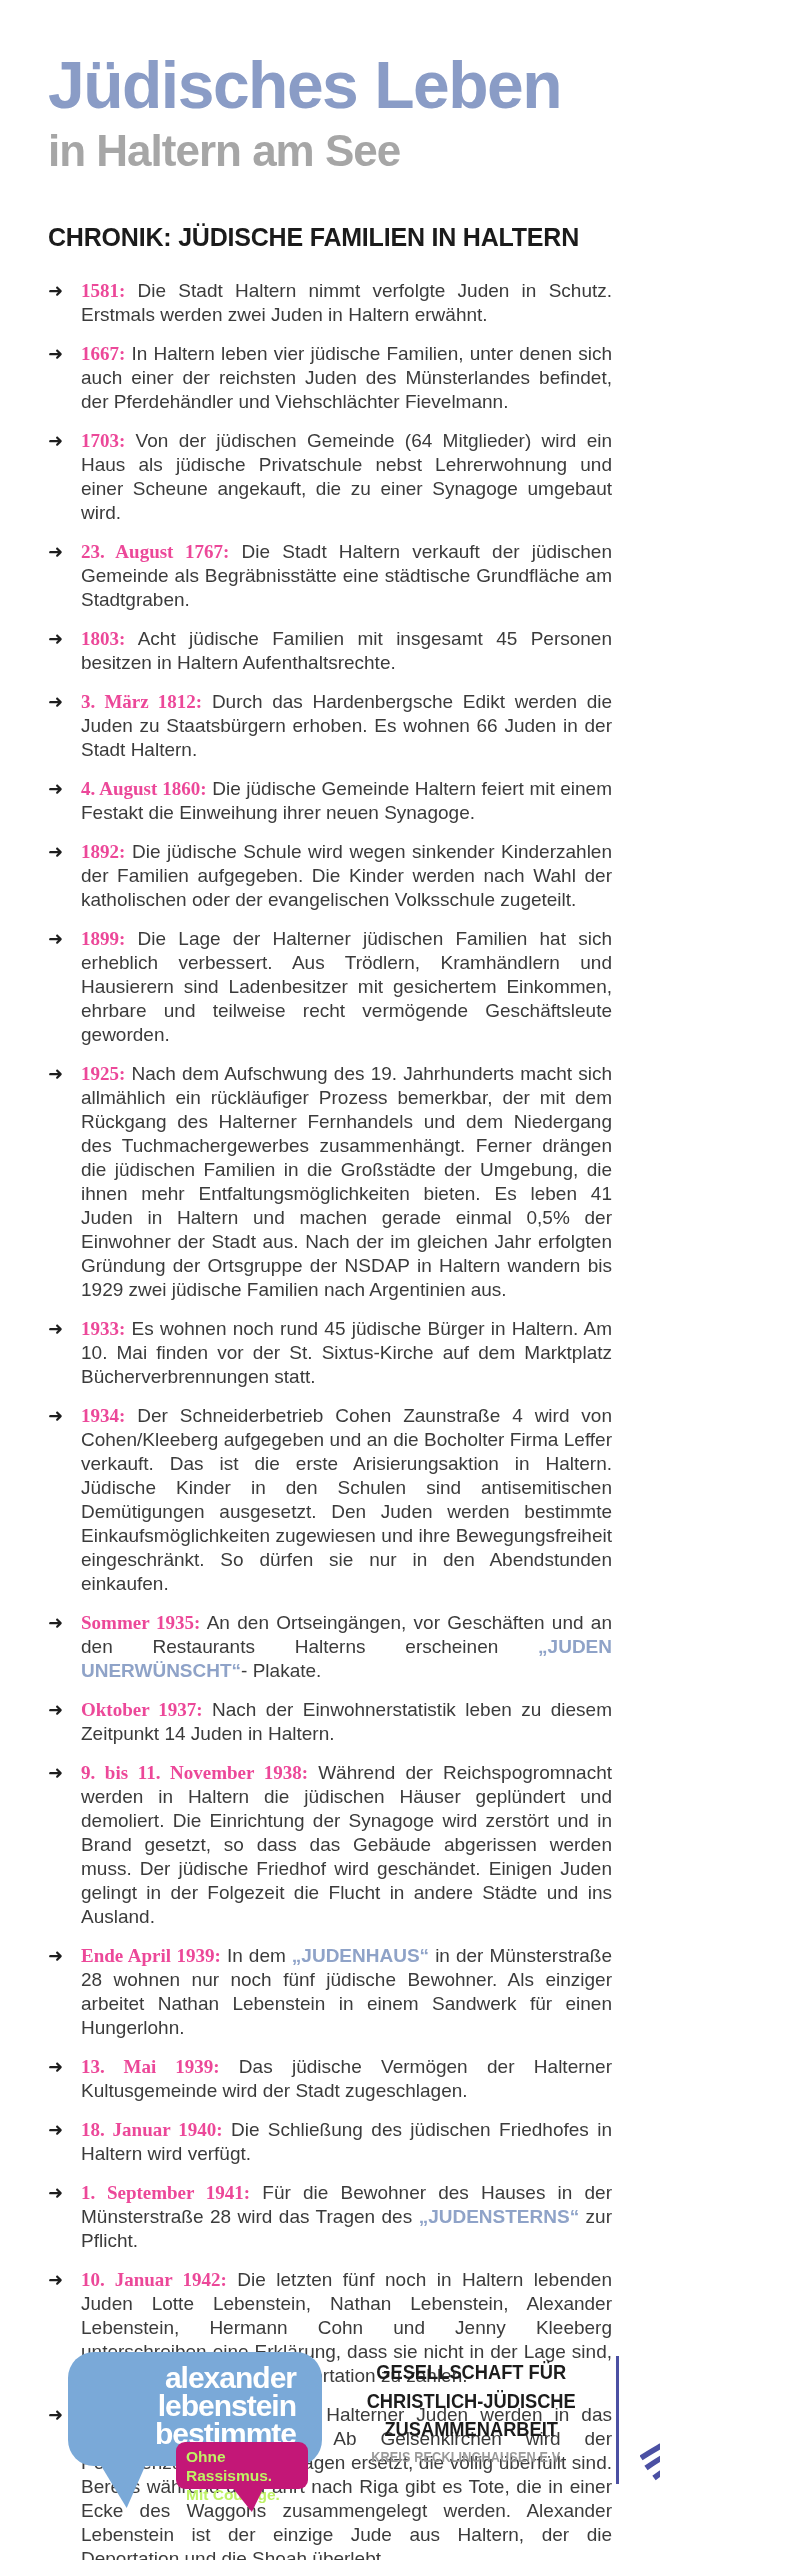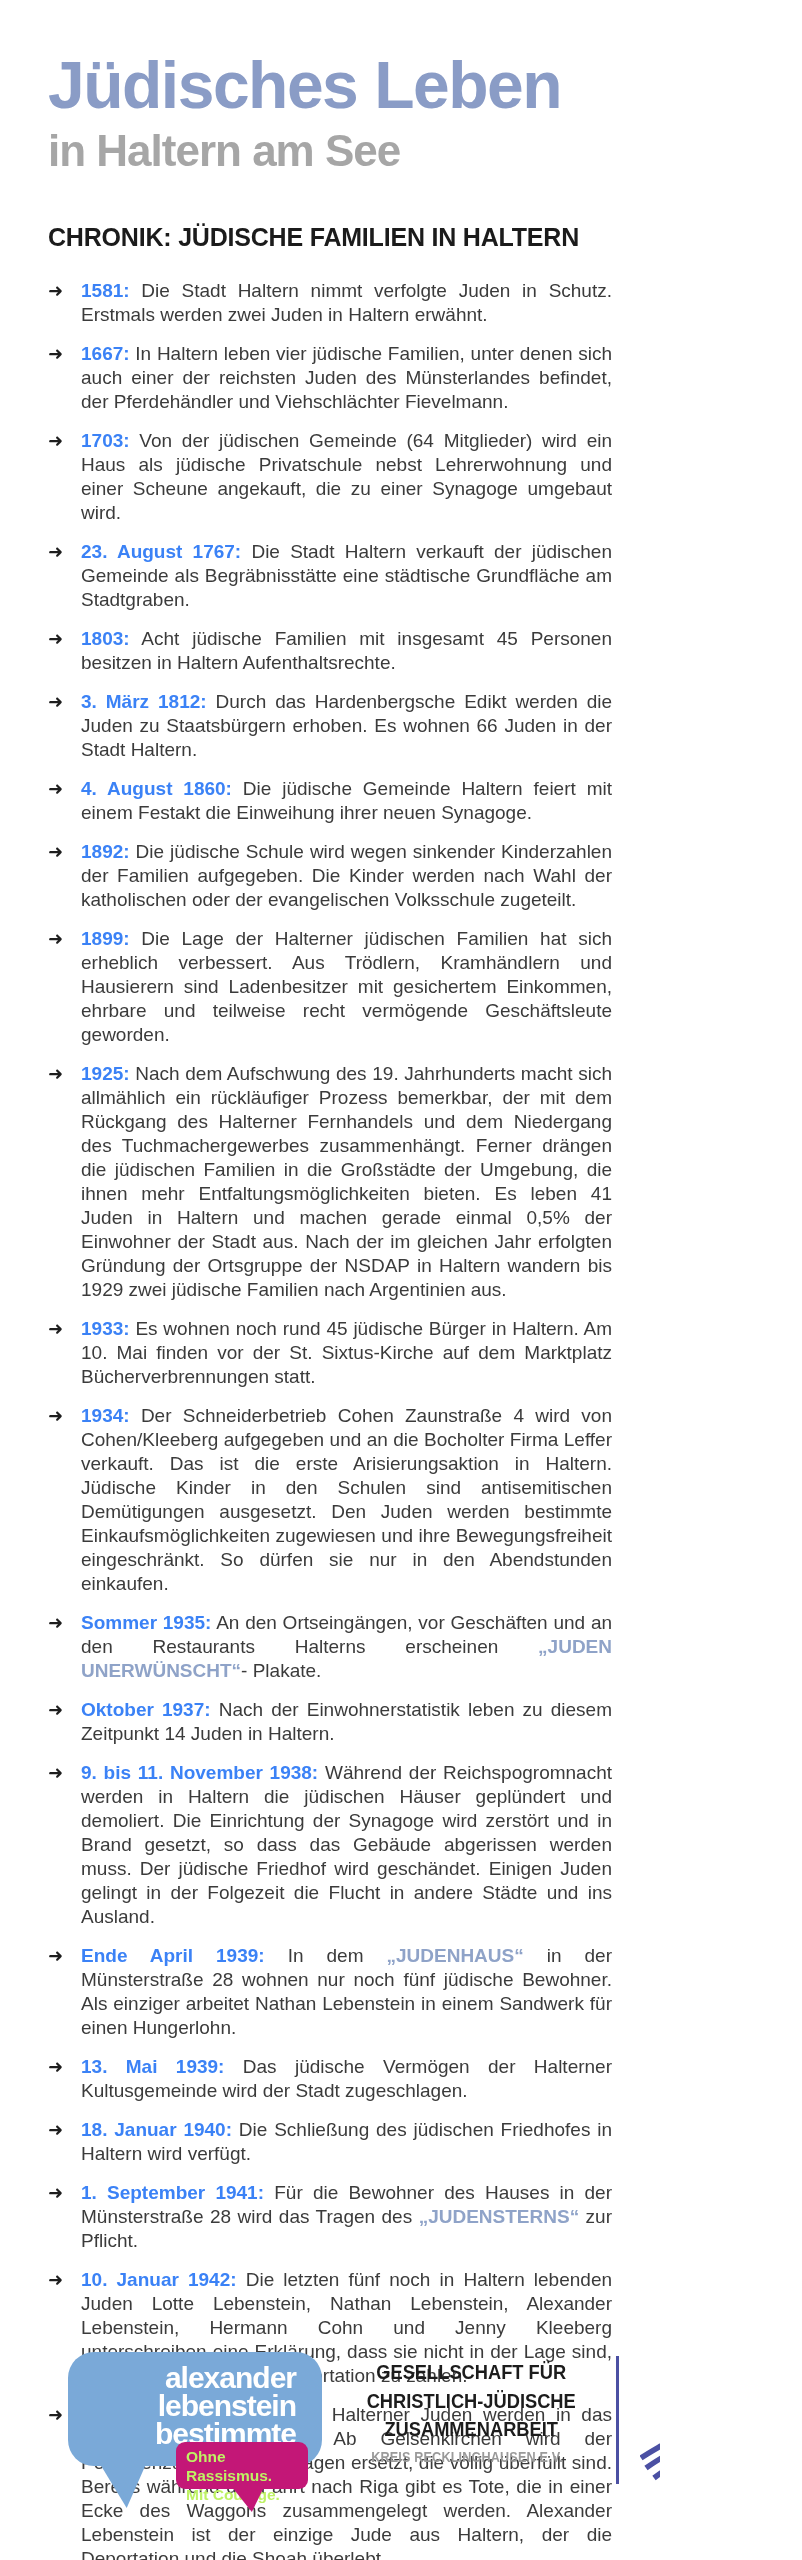--- a/index.html
+++ b/index.html
@@ -27,21 +27,21 @@
   .entry {
     position: relative; padding-left: 33px; margin-bottom: 15px;
     font-size: 19px; line-height: 24px; color: #3b3b3b;
     text-align: justify;
   }
   .entry .arrow {
     position: absolute; left: 0; top: 0;
     font-family: "DejaVu Sans", sans-serif;
     font-weight: 700; color: #1e1e1e; font-size: 18px;
   }
-  .entry .date { font-weight: 700; color: #3b82f6; }
+  .entry .date { font-weight: 700; color: #ec4899; font-family: Liberation Serif, serif; }
   .entry .hl { font-weight: 700; color: var(--highlight-blue); }
 
   .sources {
     margin-top: 34px;
     border: 4px solid #701a75;
     padding: 10px 14px 12px 14px;
     font-size: 14.5px; line-height: 19.5px; color: #3e3e3e;
   }
   .sources div { white-space: nowrap; overflow: hidden; }
 

